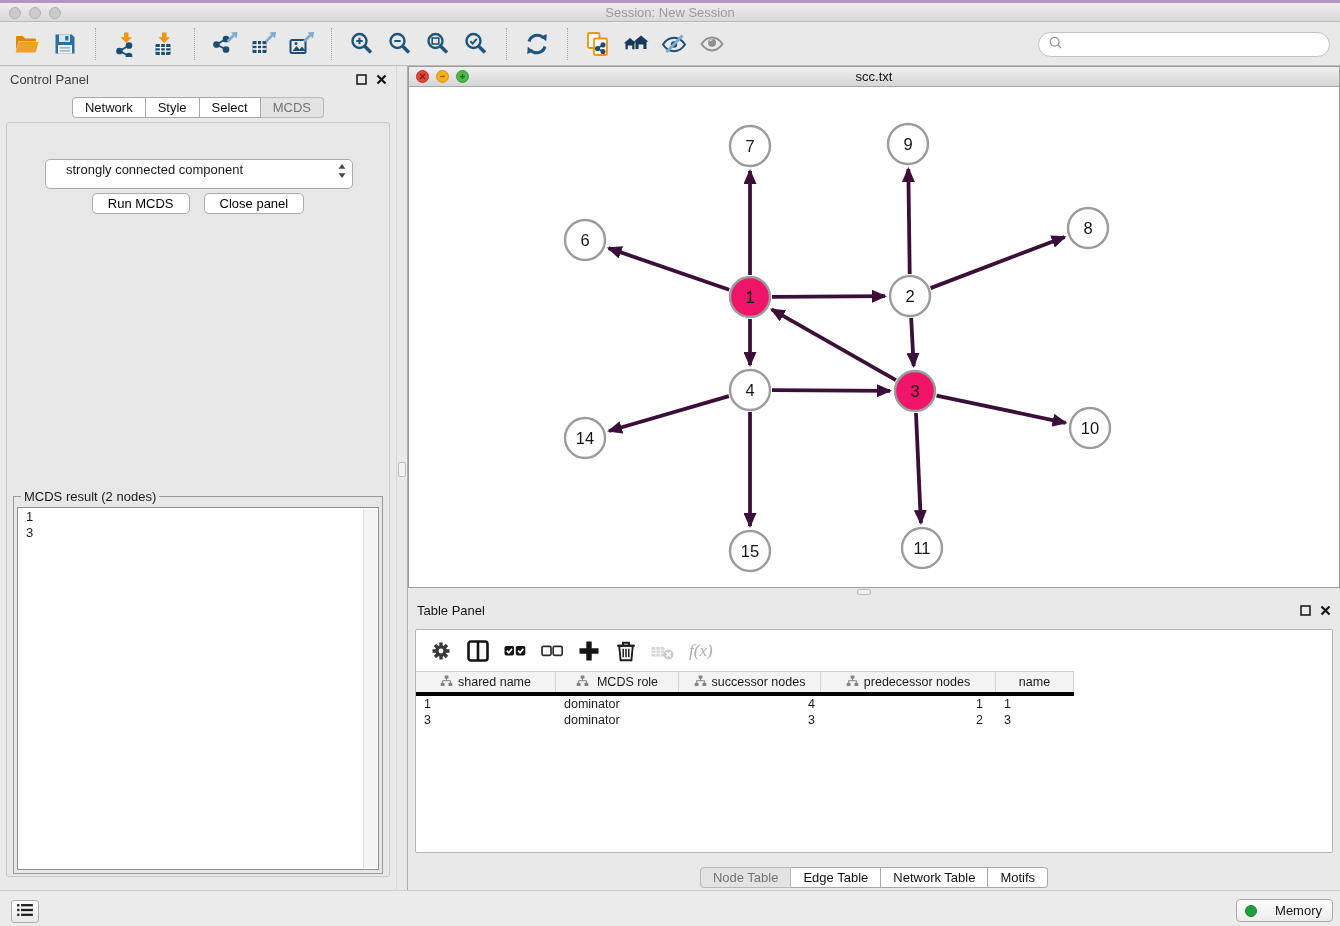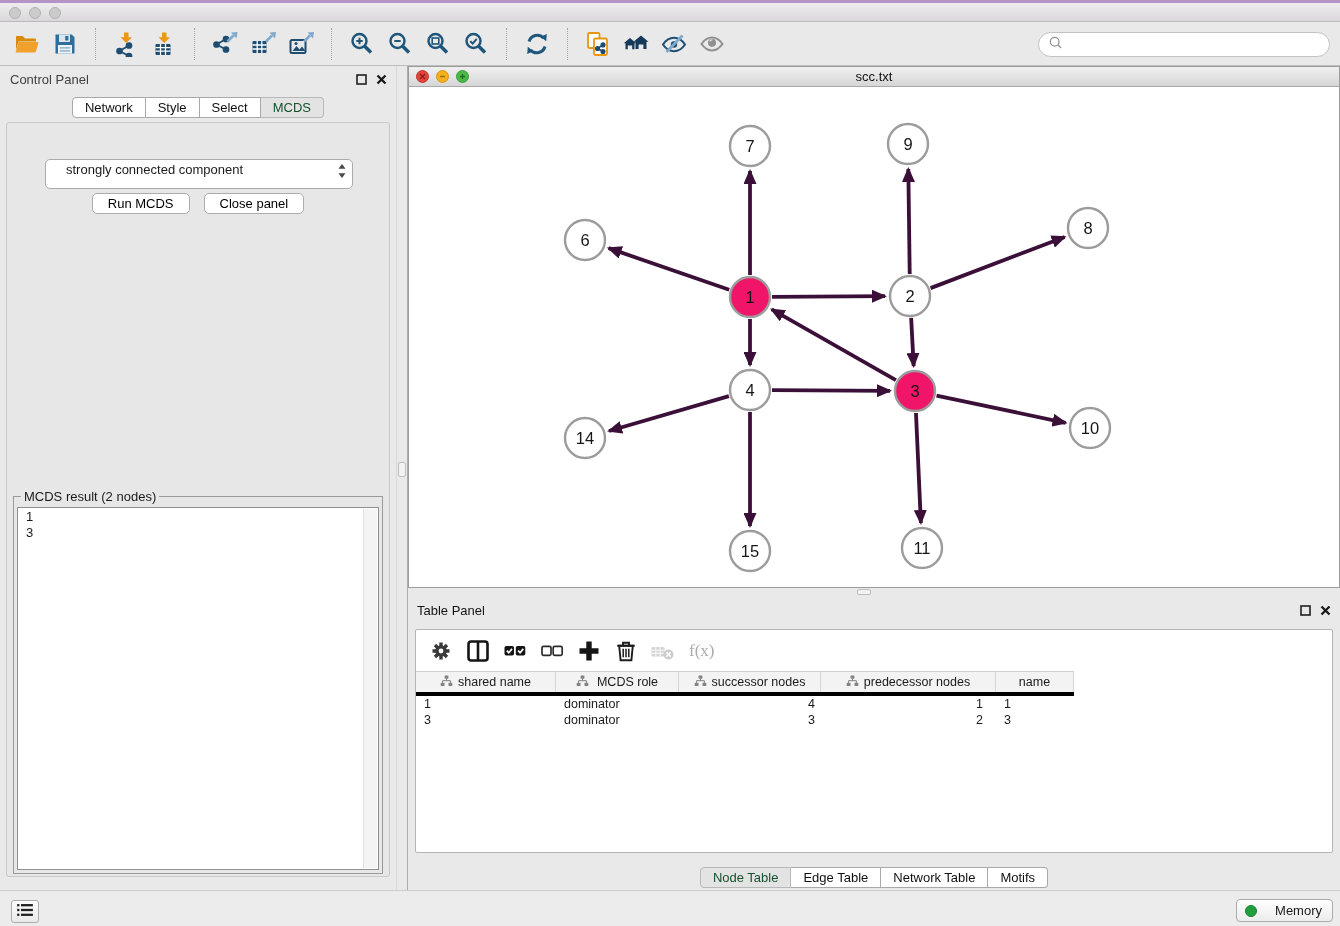--- a/index.html
+++ b/index.html
@@ -32,21 +32,21 @@
   
   .control-panel { position:absolute; left:0; top:66px; width:396px; height:824px; background:#E9E9E9; }
   .cp-title { position:absolute; left:10px; top:6px; font-size:13px; color:#404040; }
   .panel-btns { position:absolute; right:8px; top:7px; display:flex; gap:7px; }
   .pbtn { width:13px; height:13px; } .pbtn svg { width:13px; height:13px; display:block; }
   .cp-tabs { position:absolute; top:31px; left:0; right:0; display:flex; justify-content:center; }
   .seg { height:21px; line-height:19px; padding:0 12px; font-size:13px; background:#FFF;
     border:1px solid #A8A8A8; border-left:none; color:#111; cursor:default; }
   .seg:first-child { border-left:1px solid #A8A8A8; border-radius:4px 0 0 4px; }
   .seg:last-child { border-radius:0 4px 4px 0; }
-  .seg.active { background:#E3E3E3; color:#14532d; border-color:#B8B8B8;text-align:center; }
+  .seg.active { background:#E3E3E3; color:#737373; border-color:#B8B8B8;text-align:center; }
   .cp-inner { position:absolute; left:6px; right:6px; top:56px; bottom:13px;
     background:#E7E7E7; border:1px solid #C9C9C9; border-radius:3px; }
   .opt-label { margin-top:14px; text-align:center; font-size:13px; }
   .opt-select { position:absolute; left:38px; right:36px; top:36px; height:30px; background:#FFF;
     border:1px solid #ABABAB; border-radius:5px; font-size:13px; line-height:20px; padding-left:20px; }
   .opt-arrows { position:absolute; right:5px; top:3px; width:10px; height:16px; }
   .btn-row { position:absolute; top:70px; left:0; right:0; display:flex; justify-content:center; gap:14px; }
   .push-btn { height:21px; line-height:19px; padding:0 15px; background:#FFF;
     border:1px solid #ACACAC; border-radius:5px; font-size:13px; cursor:default; }
   fieldset.result { position:absolute; left:6px; right:6px; top:366px; bottom:2px;
@@ -80,21 +80,21 @@
   .canvas { position:absolute; left:0; top:20px; width:930px; height:500px; background:#FFF; }
   .canvas svg { width:930px; height:500px; display:block; }
   
   .table-panel { position:absolute; left:0; top:531px; width:932px; height:293px; background:#E9E9E9; }
   .tp-title { position:absolute; left:9px; top:6px; font-size:13px; color:#141414; }
   .tp-container { position:absolute; left:7px; right:7px; top:32px; height:224px;
     background:#FFF; border:1px solid #B5B5B5; border-radius:2px; overflow:hidden; }
   .tp-toolbar { height:41px; display:flex; align-items:center; padding-left:12px; }
   .tt-icon { width:26px; height:26px; margin-right:11px; flex:0 0 auto; }
   .tt-icon svg { width:26px; height:26px; display:block; }
-  .tt-fx { font-family:"Liberation Serif",serif; font-size:17px;
+  .tt-fx { font-family:"Liberation Serif",serif; font-style:italic; font-size:17px;
     color:#ABABAB; margin-left:2px; }
   .tp-head { height:25px; width:658px; display:flex; background:#F3F3F3;
     border-top:1px solid #CFCFCF; border-bottom:4px solid #000000; font-size:12.5px; }
   .tp-col { display:flex; align-items:center; justify-content:center;
     border-right:1px solid #D6D6D6; padding:0 4px; gap:5px; }
   .tp-col svg { width:13px; height:12px; flex:0 0 auto; }
   .tp-row { height:16px; display:flex; font-size:12.5px; line-height:16px; }
   .tp-cell { white-space:nowrap; overflow:hidden; }
   .tp-tabs { position:absolute; left:0; right:0; top:270px; display:flex; justify-content:center; }
   
@@ -111,20 +111,21 @@
 </style>
 </head>
 <body>
 
 <div>
 
   <div class="titlebar">
     <span class="tl-dot" style="left:9px"></span>
     <span class="tl-dot" style="left:29px"></span>
     <span class="tl-dot" style="left:49px"></span>
+    <div class="title-text">Session: New Session</div>
   </div>
 
   <div class="toolbar" id="main-toolbar">
     <span class="tb-icon">
         <svg viewBox="0 0 26 26">
           <path fill="#D98A09" d="M2 19V6.2c0-.7.5-1.2 1.2-1.2h5.6L11 7.5h9.8c.7 0 1.2.5 1.2 1.2v1.8H4.6L2 19z"></path>
           <path fill="#F0A02B" d="M4.6 11h19.9l-2.5 9.2c-.2.8-.9 1.3-1.7 1.3H1.6z"></path>
         </svg>
       </span>
       <span class="tb-icon">

